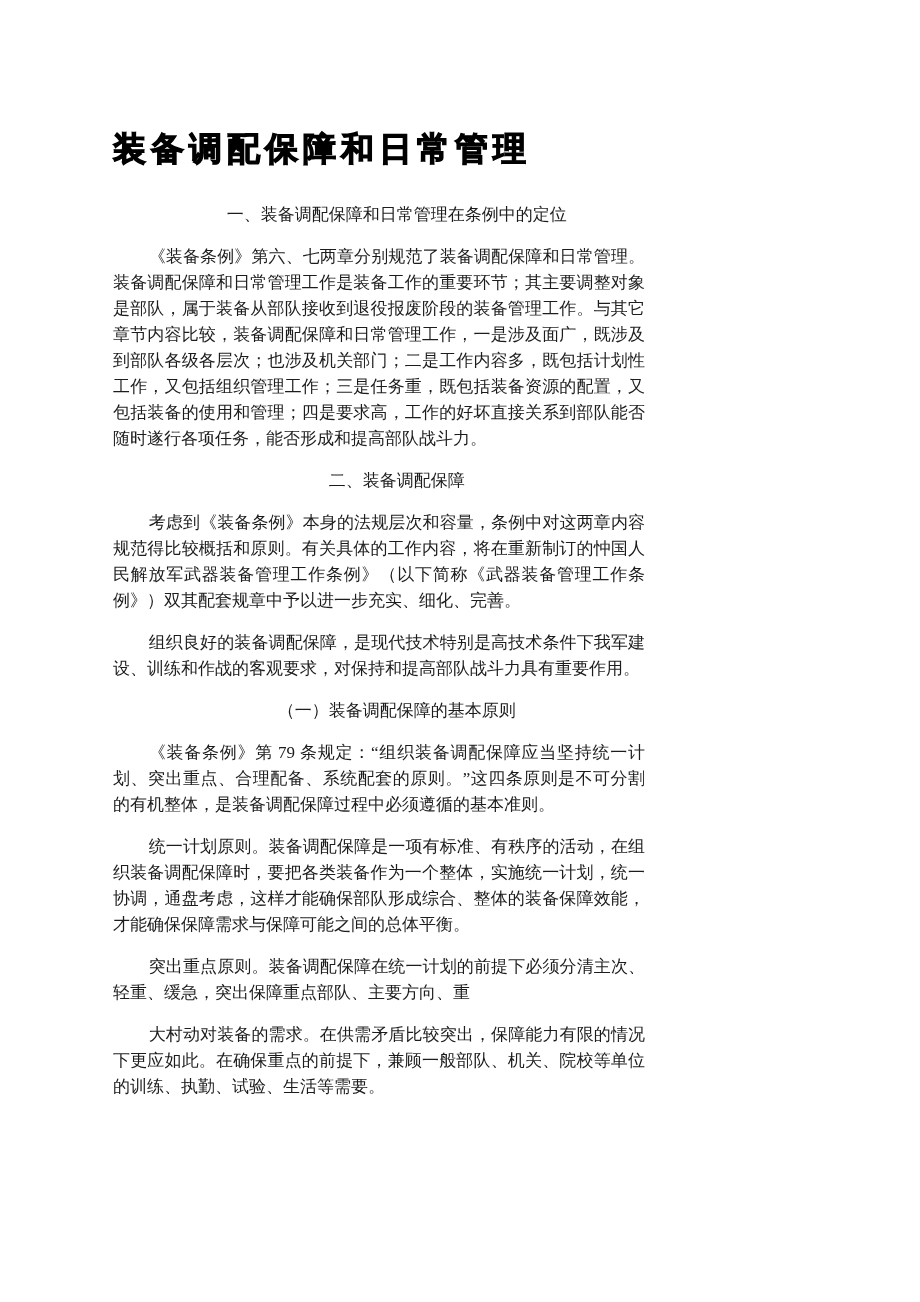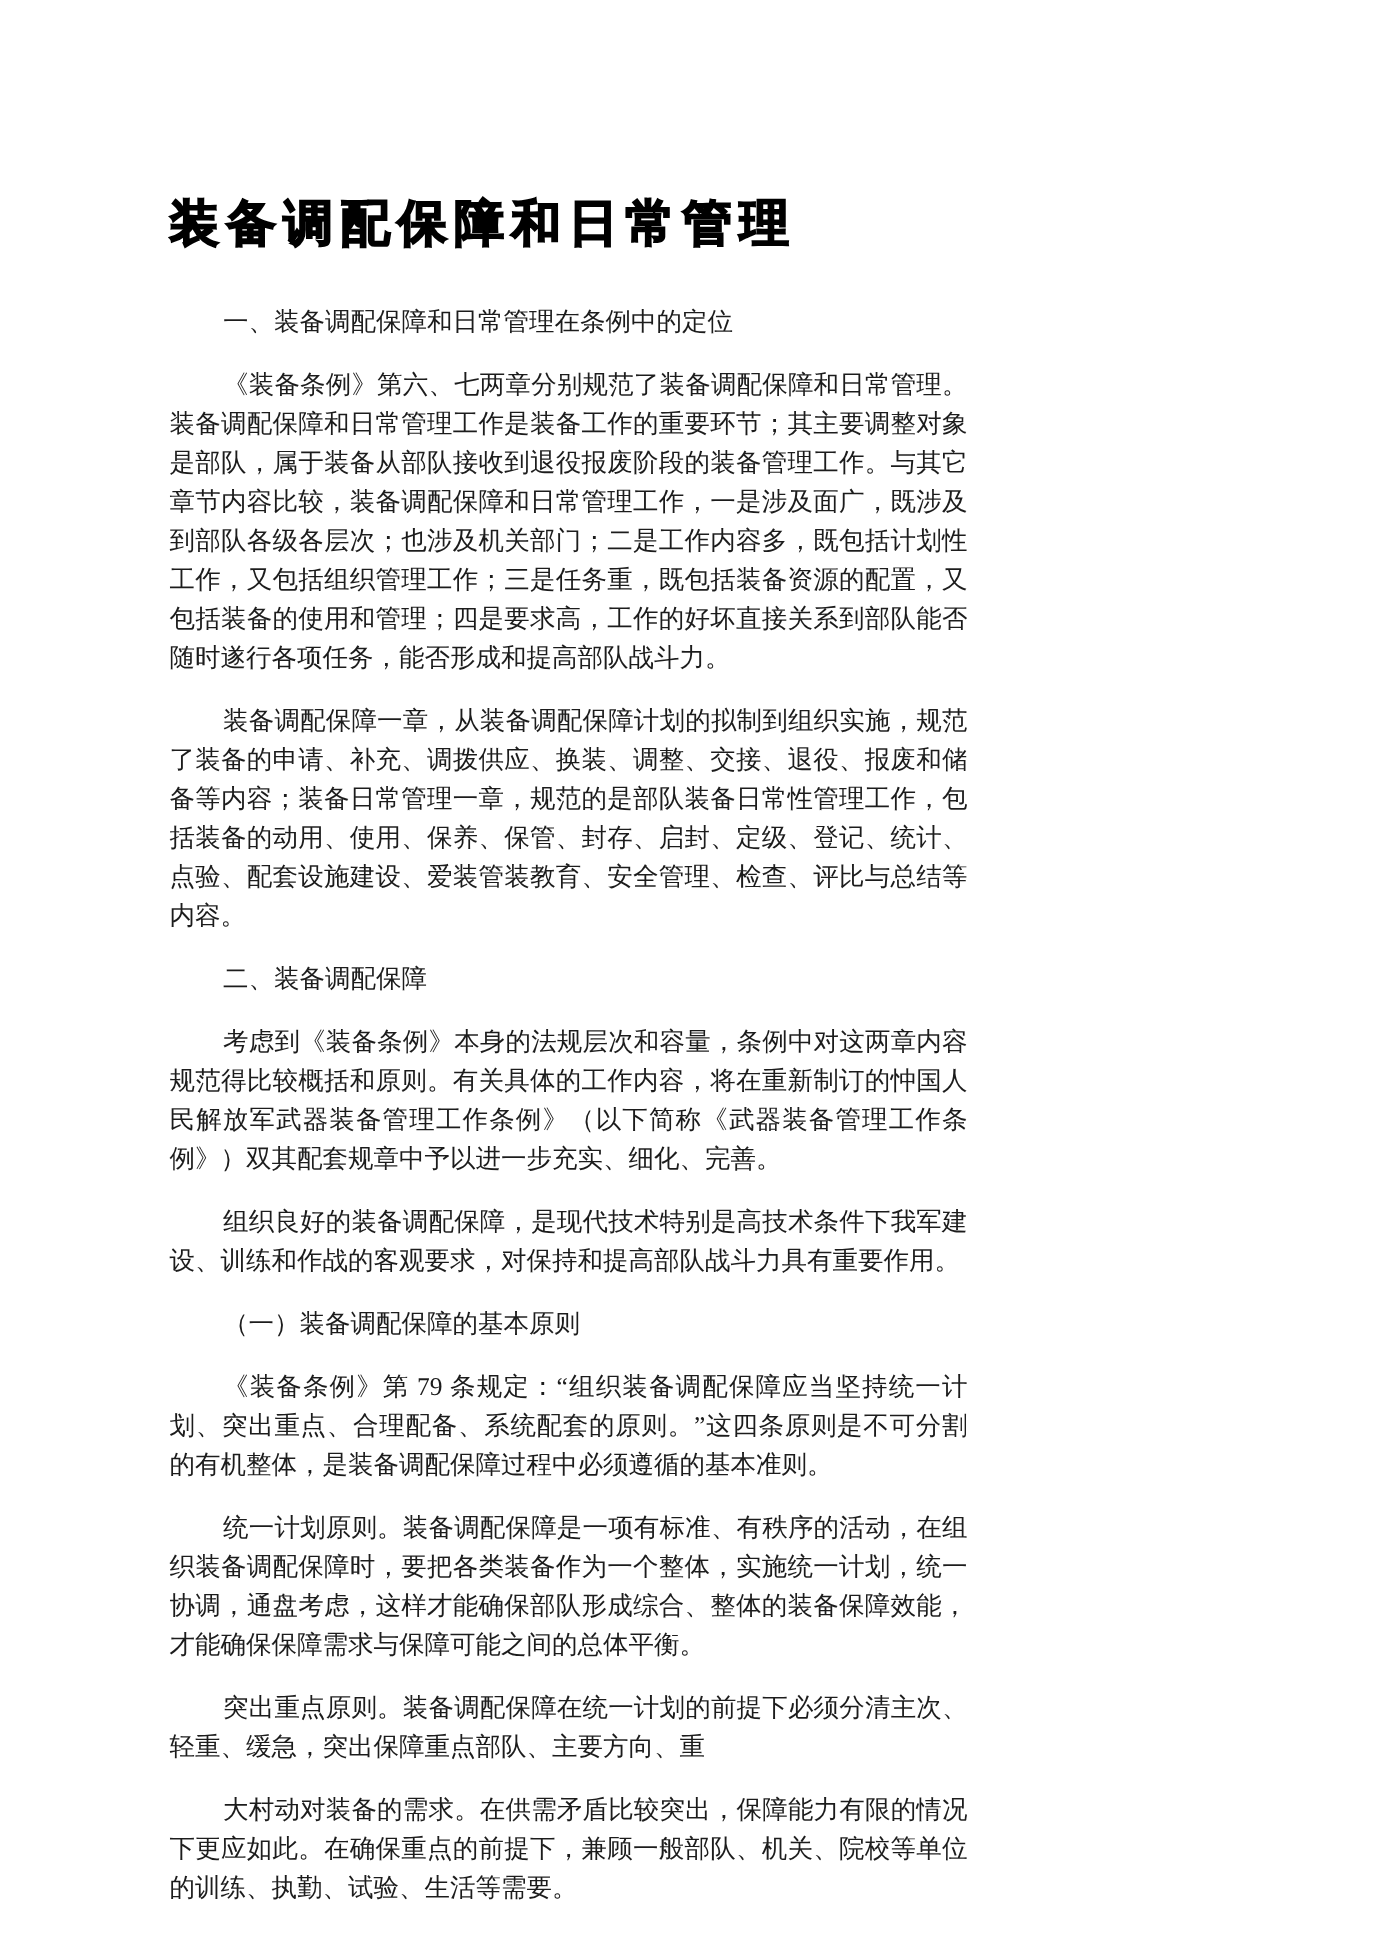--- a/index.html
+++ b/index.html
@@ -34,32 +34,31 @@
   }
   .para {
     margin: 0 0 16px 0;
     font-size: 17px;
     line-height: 26px;
     text-align: justify;
     text-indent: 2.1em;
     color: #1c1c1c;
   }
   .para.heading {
-    text-align: left;
+    text-align: center;
   }
 </style>
 </head>
 <body>
 
 <div class="page">
   <h1 class="doc-title">装备调配保障和日常管理</h1>
 
   <p class="para heading">一、装备调配保障和日常管理在条例中的定位</p>
   <p class="para">《装备条例》第六、七两章分别规范了装备调配保障和日常管理。装备调配保障和日常管理工作是装备工作的重要环节；其主要调整对象是部队，属于装备从部队接收到退役报废阶段的装备管理工作。与其它章节内容比较，装备调配保障和日常管理工作，一是涉及面广，既涉及到部队各级各层次；也涉及机关部门；二是工作内容多，既包括计划性工作，又包括组织管理工作；三是任务重，既包括装备资源的配置，又包括装备的使用和管理；四是要求高，工作的好坏直接关系到部队能否随时遂行各项任务，能否形成和提高部队战斗力。</p>
-  <p class="para">装备调配保障一章，从装备调配保障计划的拟制到组织实施，规范了装备的申请、补充、调拨供应、换装、调整、交接、退役、报废和储备等内容；装备日常管理一章，规范的是部队装备日常性管理工作，包括装备的动用、使用、保养、保管、封存、启封、定级、登记、统计、点验、配套设施建设、爱装管装教育、安全管理、检查、评比与总结等内容。</p>
   <p class="para heading">二、装备调配保障</p>
   <p class="para">考虑到《装备条例》本身的法规层次和容量，条例中对这两章内容规范得比较概括和原则。有关具体的工作内容，将在重新制订的忡国人民解放军武器装备管理工作条例》（以下简称《武器装备管理工作条例》）双其配套规章中予以进一步充实、细化、完善。</p>
   <p class="para">组织良好的装备调配保障，是现代技术特别是高技术条件下我军建设、训练和作战的客观要求，对保持和提高部队战斗力具有重要作用。</p>
   <p class="para heading">（一）装备调配保障的基本原则</p>
   <p class="para">《装备条例》第 79 条规定：“组织装备调配保障应当坚持统一计划、突出重点、合理配备、系统配套的原则。”这四条原则是不可分割的有机整体，是装备调配保障过程中必须遵循的基本准则。</p>
   <p class="para">统一计划原则。装备调配保障是一项有标准、有秩序的活动，在组织装备调配保障时，要把各类装备作为一个整体，实施统一计划，统一协调，通盘考虑，这样才能确保部队形成综合、整体的装备保障效能，才能确保保障需求与保障可能之间的总体平衡。</p>
   <p class="para">突出重点原则。装备调配保障在统一计划的前提下必须分清主次、轻重、缓急，突出保障重点部队、主要方向、重</p>
   <p class="para">大村动对装备的需求。在供需矛盾比较突出，保障能力有限的情况下更应如此。在确保重点的前提下，兼顾一般部队、机关、院校等单位的训练、执勤、试验、生活等需要。</p>
 </div>
 

